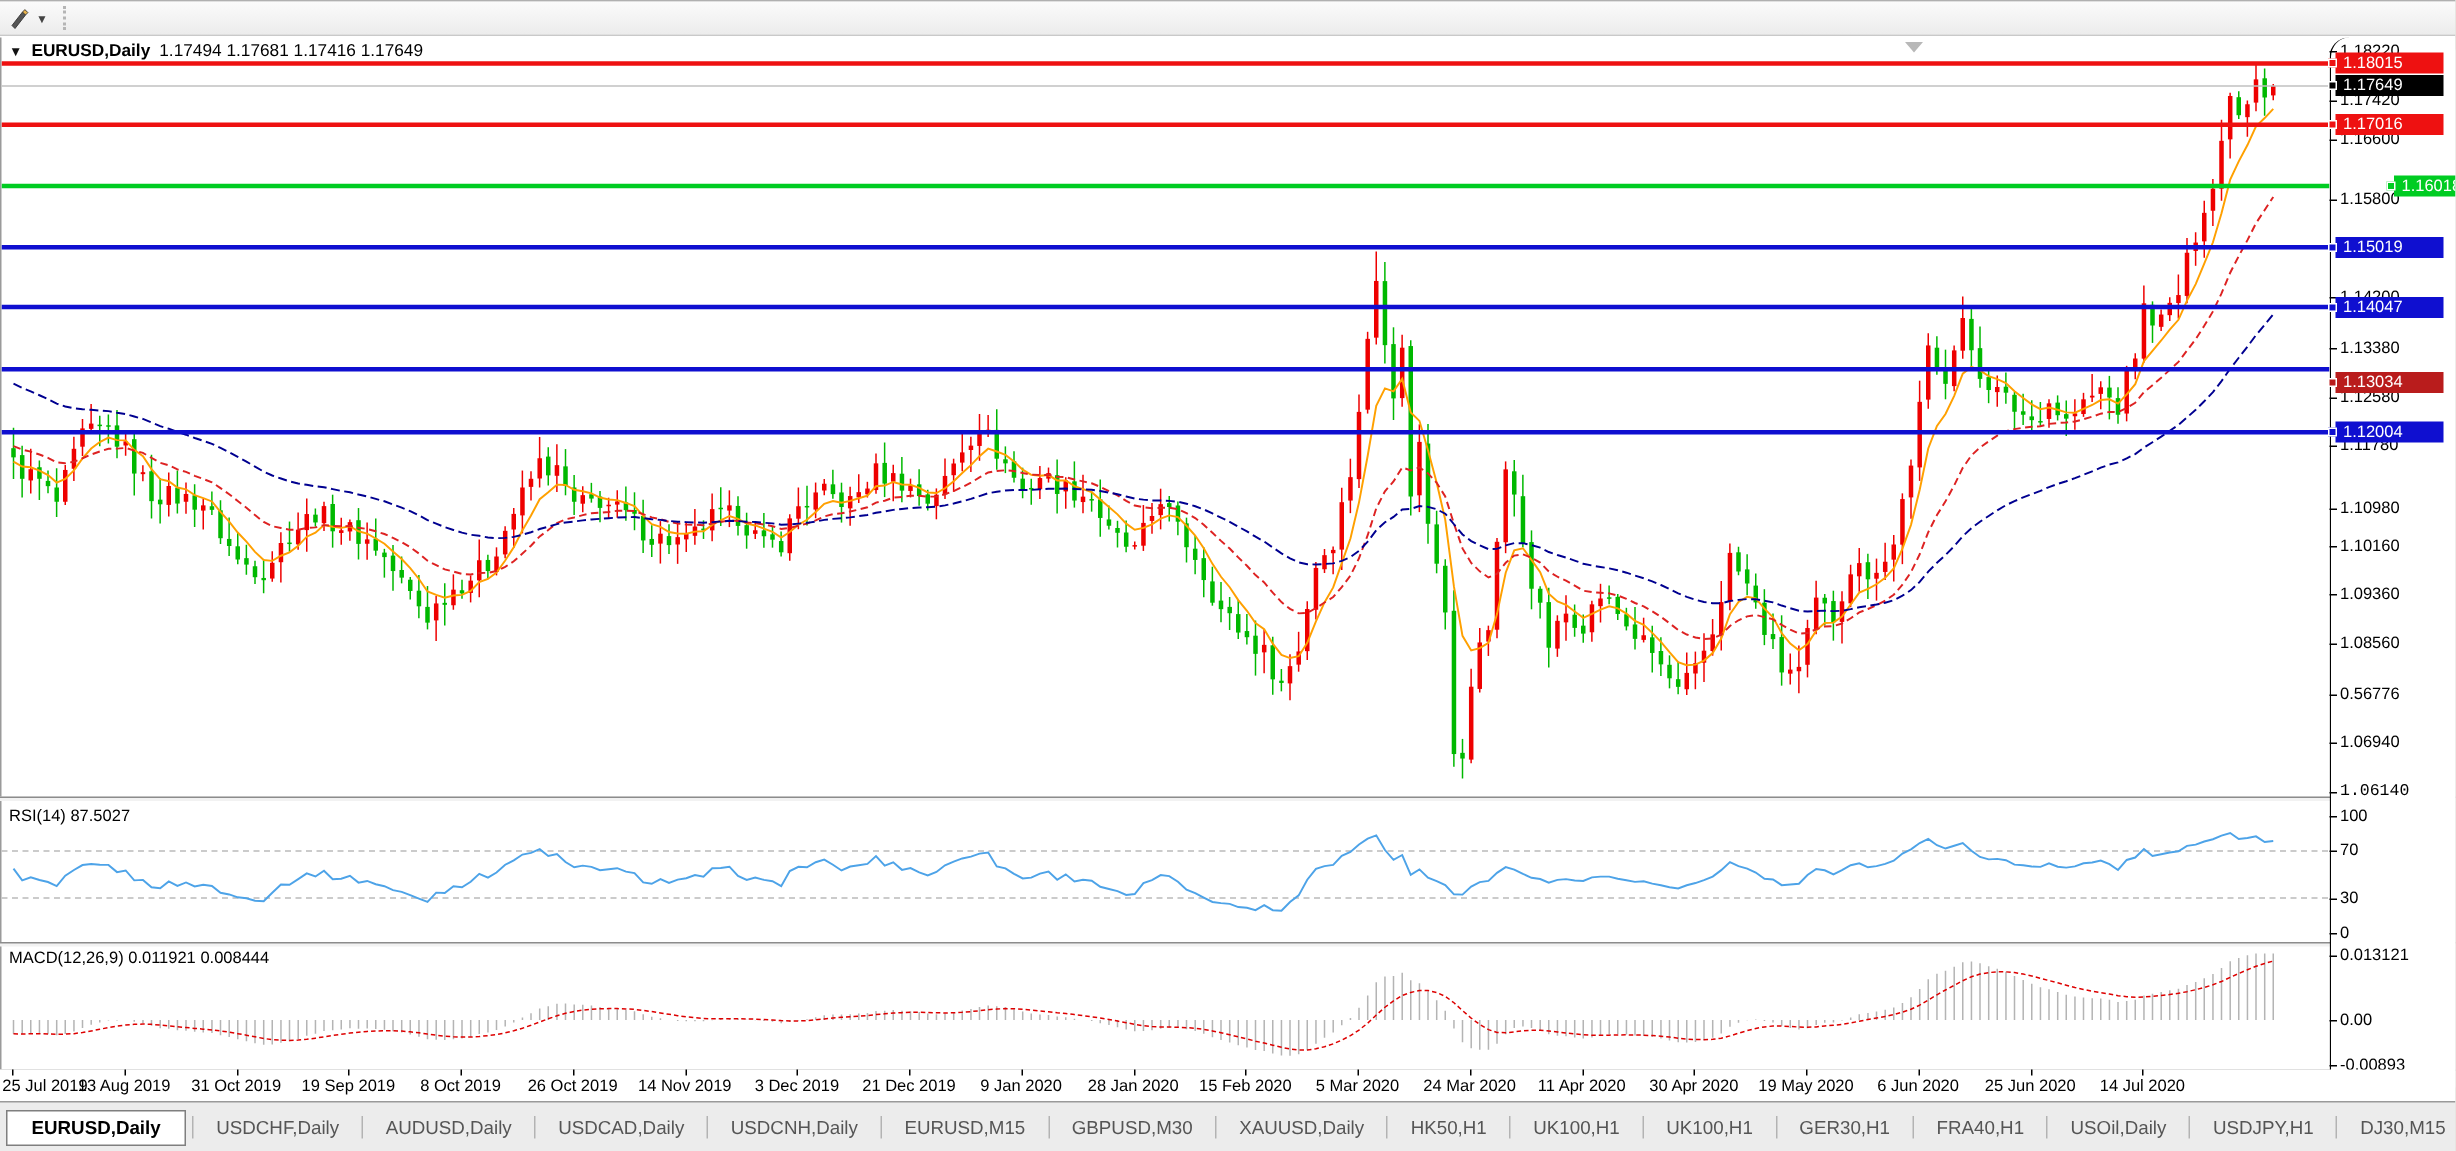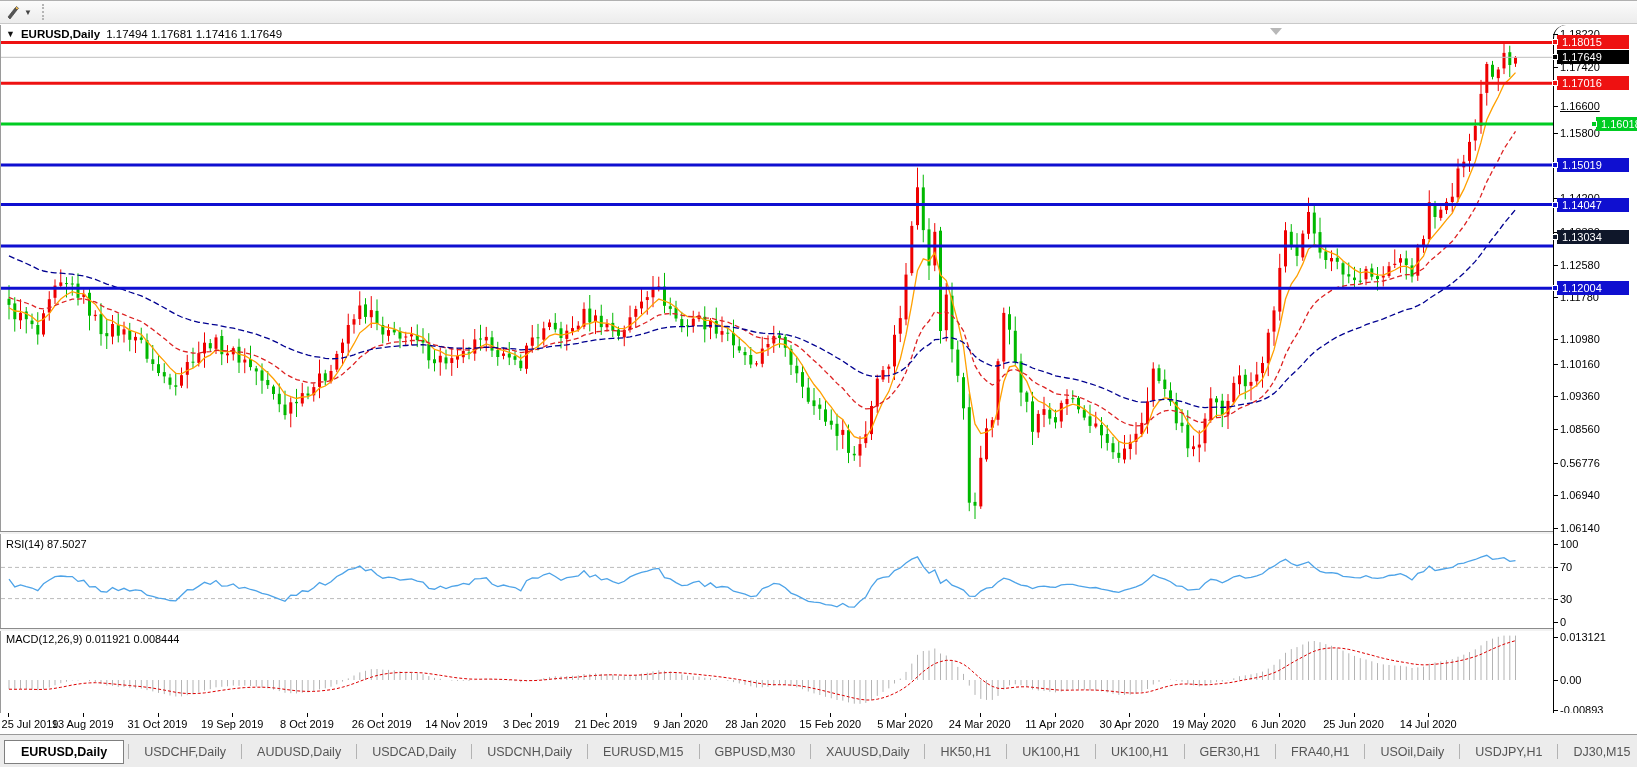--- a/index.html
+++ b/index.html
@@ -877,47 +877,47 @@
     <span>1.17494 1.17681 1.17416 1.17649</span>
   </div>
   <div id="shift-marker"></div>
 
   <div class="pane-label" id="rsilabel">RSI(14) 87.5027</div>
   <div class="pane-label" id="macdlabel">MACD(12,26,9) 0.011921 0.008444</div>
 
   <div id="axis">
       <div class="tick" style="top: 2.9958px;">1.18220</div>
       <div class="tick" style="top: 35.7078px;">1.17420</div>
-      <div class="tick" style="top: 75px; text-decoration: underline;">1.16600</div>
+      <div class="tick" style="top: 62px;">1.16600</div>
       <div class="tick" style="top: 101.95px;">1.15800</div>
       <div class="tick" style="top: 134.662px;">1.15000</div>
       <div class="tick" style="top: 167.374px;">1.14200</div>
       <div class="tick" style="top: 200.903px;">1.13380</div>
       <div class="tick" style="top: 233.615px;">1.12580</div>
       <div class="tick" style="top: 266.327px;">1.11780</div>
       <div class="tick" style="top: 308px;">1.10980</div>
       <div class="tick" style="top: 332.569px;">1.10160</div>
       <div class="tick" style="top: 365.281px;">1.09360</div>
       <div class="tick" style="top: 397.993px;">1.08560</div>
       <div class="tick" style="top: 431.523px;">0.56776</div>
       <div class="tick" style="top: 464.235px;">1.06940</div>
-      <div class="tick" style="top: 496.947px;">1.06140</div>
+      <div class="tick" style="top: 496.947px; font-family: Liberation Mono, monospace;">1.06140</div>
       <div class="tick" style="top: 513px;">100</div>
       <div class="tick" style="top: 536.4px;">70</div>
       <div class="tick" style="top: 567.6px;">30</div>
       <div class="tick" style="top: 591px;">0</div>
       <div class="tick" style="top: 605.556px;">0.013121</div>
       <div class="tick" style="top: 649px;">0.00</div>
       <div class="tick" style="top: 678.567px;">-0.00893</div>
       <div class="pbox" style="top: 10.3782px; background: rgb(238, 17, 17);">1.18015</div>
       <div class="pbox" style="top: 51.2274px; background: rgb(238, 17, 17);">1.17016</div>
       <div class="pbox" style="top: 92.0356px; background: rgb(0, 204, 34); margin-left: 39px;">1.16018</div>
       <div class="pbox" style="top: 132.885px; background: rgb(15, 15, 208);">1.15019</div>
       <div class="pbox" style="top: 172.63px; background: rgb(15, 15, 208);">1.14047</div>
-      <div class="pbox" style="top: 205px; background: #0f172a;">1.13034</div>
+      <div class="pbox" style="top: 223px; background: #b91c1c;">1.13034</div>
       <div class="pbox" style="top: 256.168px; background: rgb(15, 15, 208);">1.12004</div>
       <div class="pbox" style="top: 25.344px; background: rgb(0, 0, 0);">1.17649</div>
     </div>
   <div id="datebar">
       <div class="dtick" style="left: 8px;"></div>
       <div class="dlab" style="left: 30px;">25 Jul 2019</div>
       <div class="dtick" style="left: 82.75px;"></div>
       <div class="dlab" style="left: 82.75px;">13 Aug 2019</div>
       <div class="dtick" style="left: 157.5px;"></div>
       <div class="dlab" style="left: 157.5px;">31 Oct 2019</div>

